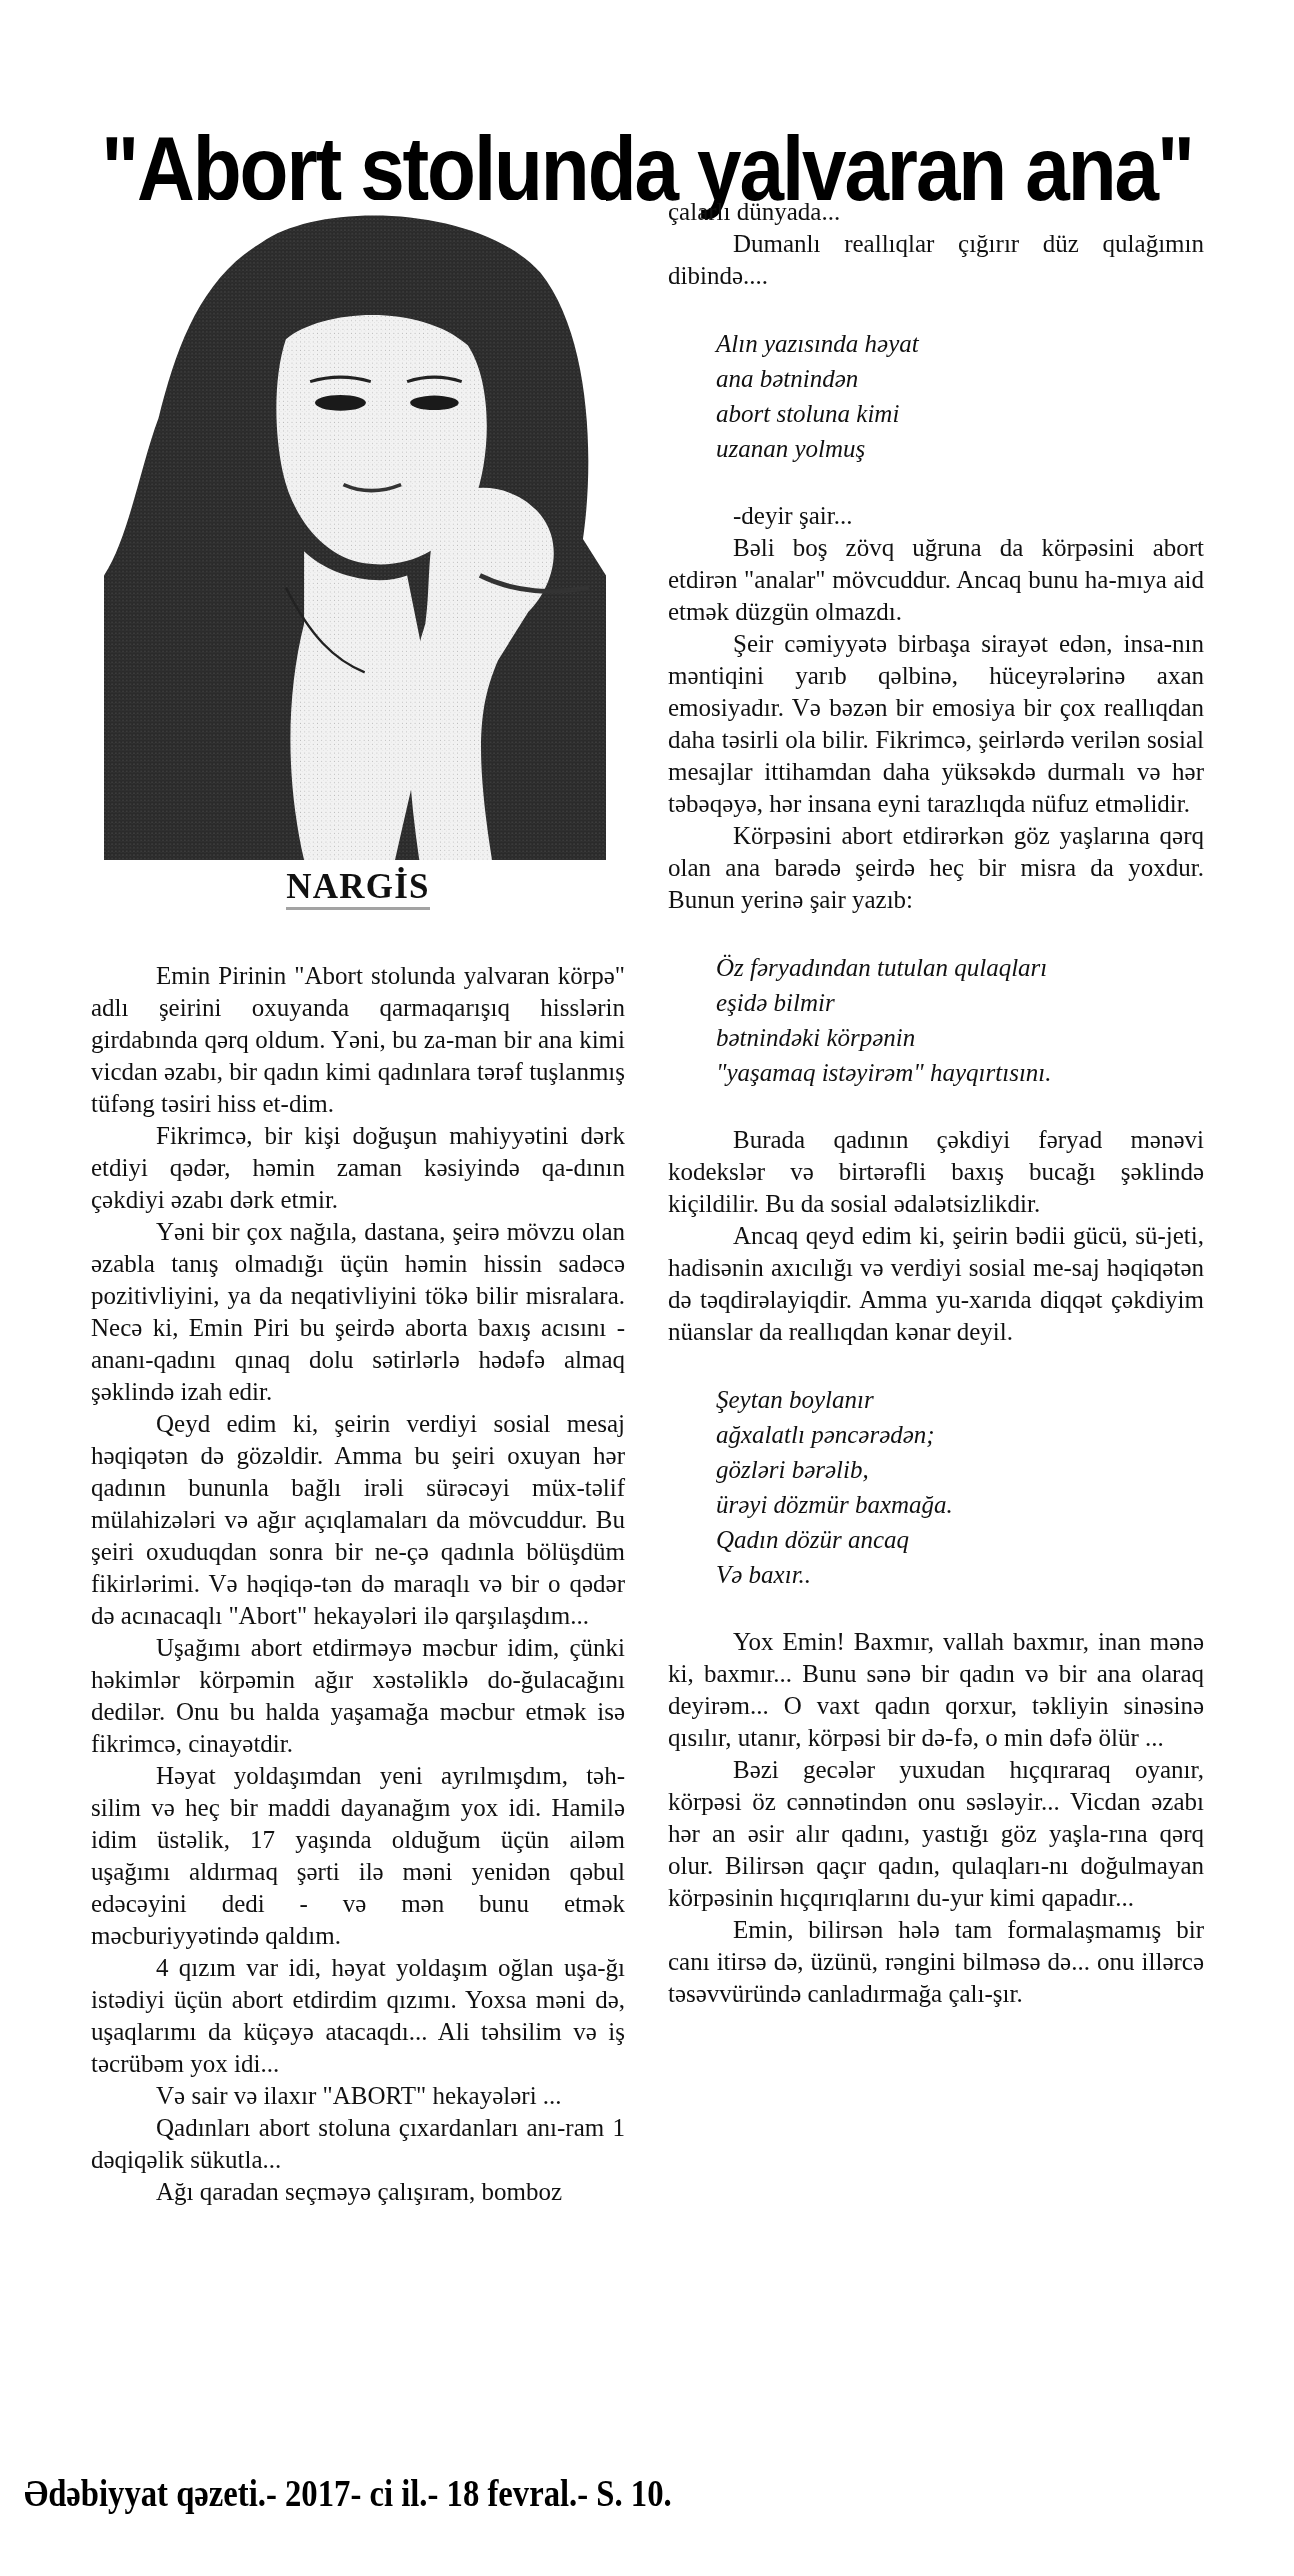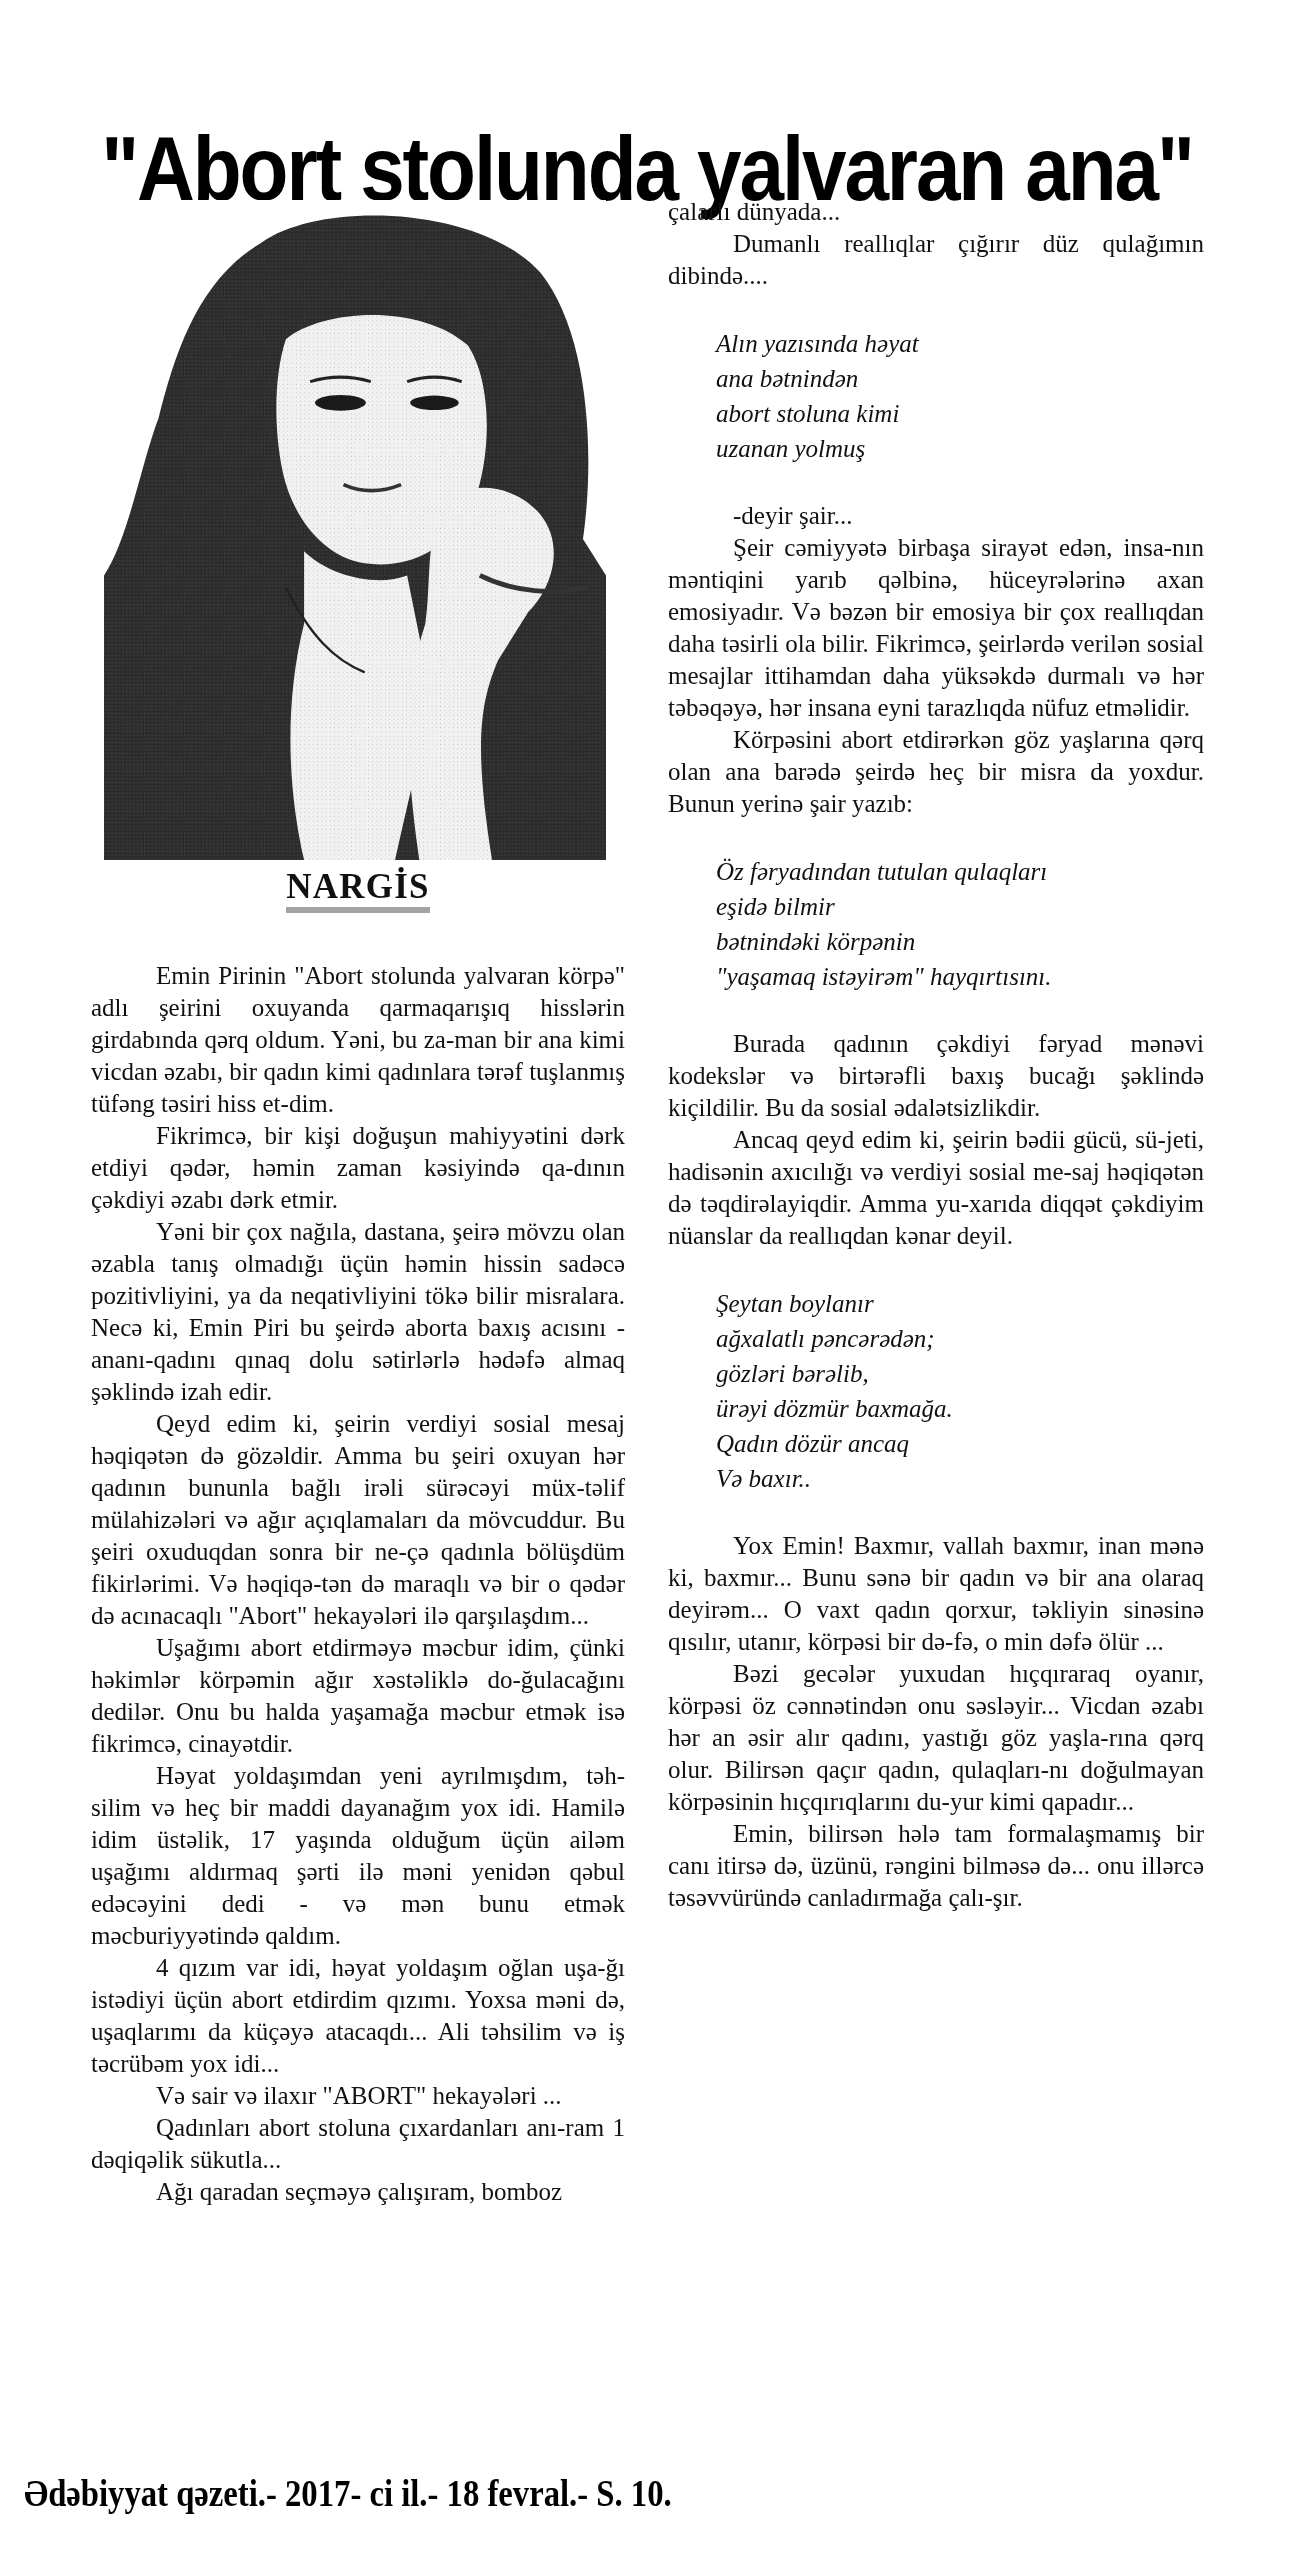--- a/index.html
+++ b/index.html
@@ -94,21 +94,21 @@
       top: 866px;
       width: 534px;
       text-align: center;
       font-family: "Liberation Serif", "DejaVu Serif", serif;
       font-weight: 700;
       font-size: 35px;
       line-height: 42px;
       letter-spacing: 1.2px;
     }
     .caption span {
-      border-bottom: 6px solid #a3a3a3;
+      border-bottom: 3px solid #a3a3a3;
       padding-bottom: 1.2px;
     }
     .footer {
       position: absolute;
       left: 24px;
       top: 2469px;
       font-family: "Liberation Serif", "DejaVu Serif", serif;
       font-weight: 700;
       font-size: 38px;
       line-height: 48px;
@@ -184,20 +184,21 @@
   <p class="para">Dumanlı reallıqlar çığırır düz qulağımın dibində....</p>
 
   <div class="verse">
     <span class="vline">Alın yazısında həyat</span>
     <span class="vline">ana bətnindən</span>
     <span class="vline">abort stoluna kimi</span>
     <span class="vline">uzanan yolmuş</span>
   </div>
 
   <p class="para">-deyir şair...</p>
+  <p class="para">Bəli boş zövq uğruna da körpəsini abort etdirən "analar" mövcuddur. Ancaq bunu ha-mıya aid etmək düzgün olmazdı.</p>
   <p class="para">Şeir cəmiyyətə birbaşa sirayət edən, insa-nın məntiqini yarıb qəlbinə, hüceyrələrinə axan emosiyadır. Və bəzən bir emosiya bir çox reallıqdan daha təsirli ola bilir. Fikrimcə, şeirlərdə verilən sosial mesajlar ittihamdan daha yüksəkdə durmalı və hər təbəqəyə, hər insana eyni tarazlıqda nüfuz etməlidir.</p>
   <p class="para">Körpəsini abort etdirərkən göz yaşlarına qərq olan ana barədə şeirdə heç bir misra da yoxdur. Bunun yerinə şair yazıb:</p>
 
   <div class="verse">
     <span class="vline">Öz fəryadından tutulan qulaqları</span>
     <span class="vline">eşidə bilmir</span>
     <span class="vline">bətnindəki körpənin</span>
     <span class="vline">"yaşamaq istəyirəm" hayqırtısını.</span>
   </div>
 

